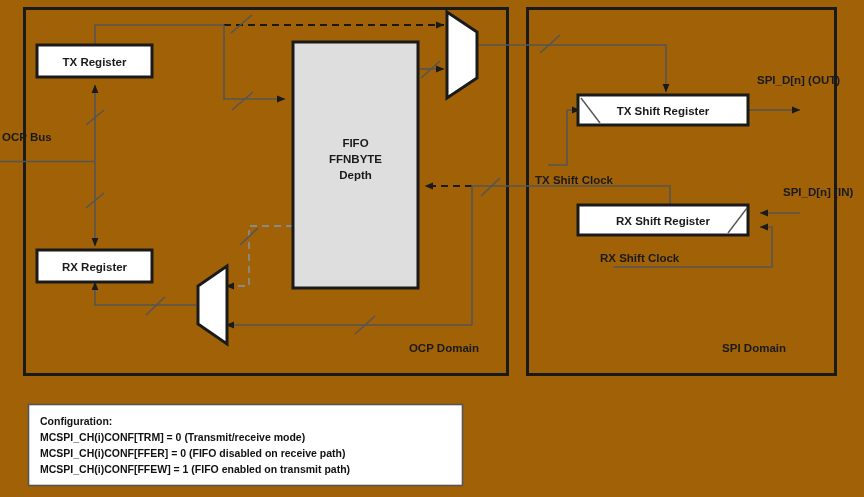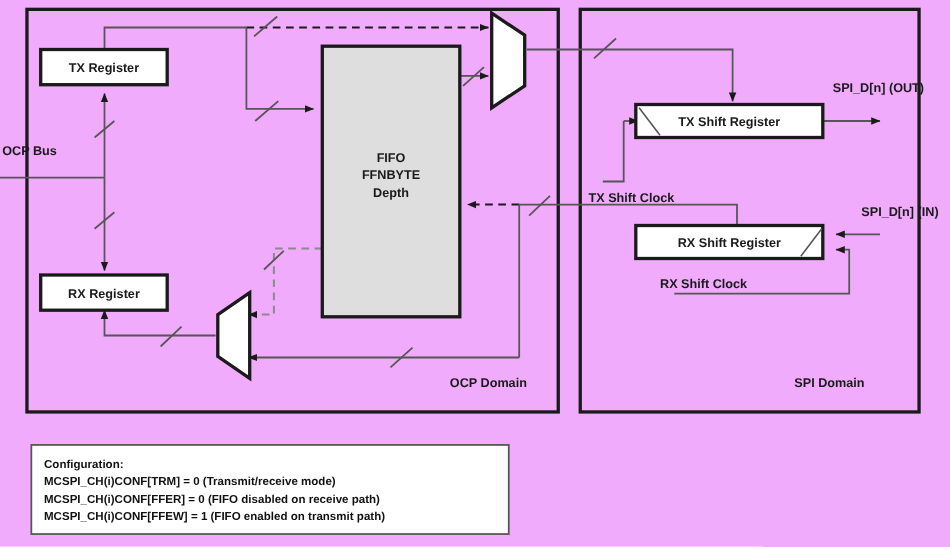--- a/index.html
+++ b/index.html
@@ -7,21 +7,21 @@
     padding: 0;
     background: #ffffff;
   }
   body {
     font-family: "Liberation Sans", sans-serif;
   }
   #stage {
     position: relative;
     width: 864px;
     height: 497px;
-    background: #f0abfc;
+    background: #a16207;
     overflow: hidden;
   }
   #diagram-svg {
     position: absolute;
     left: 0;
     top: 0;
   }
   .lbl {
     font-family: "Liberation Sans", sans-serif;
     font-weight: bold;

